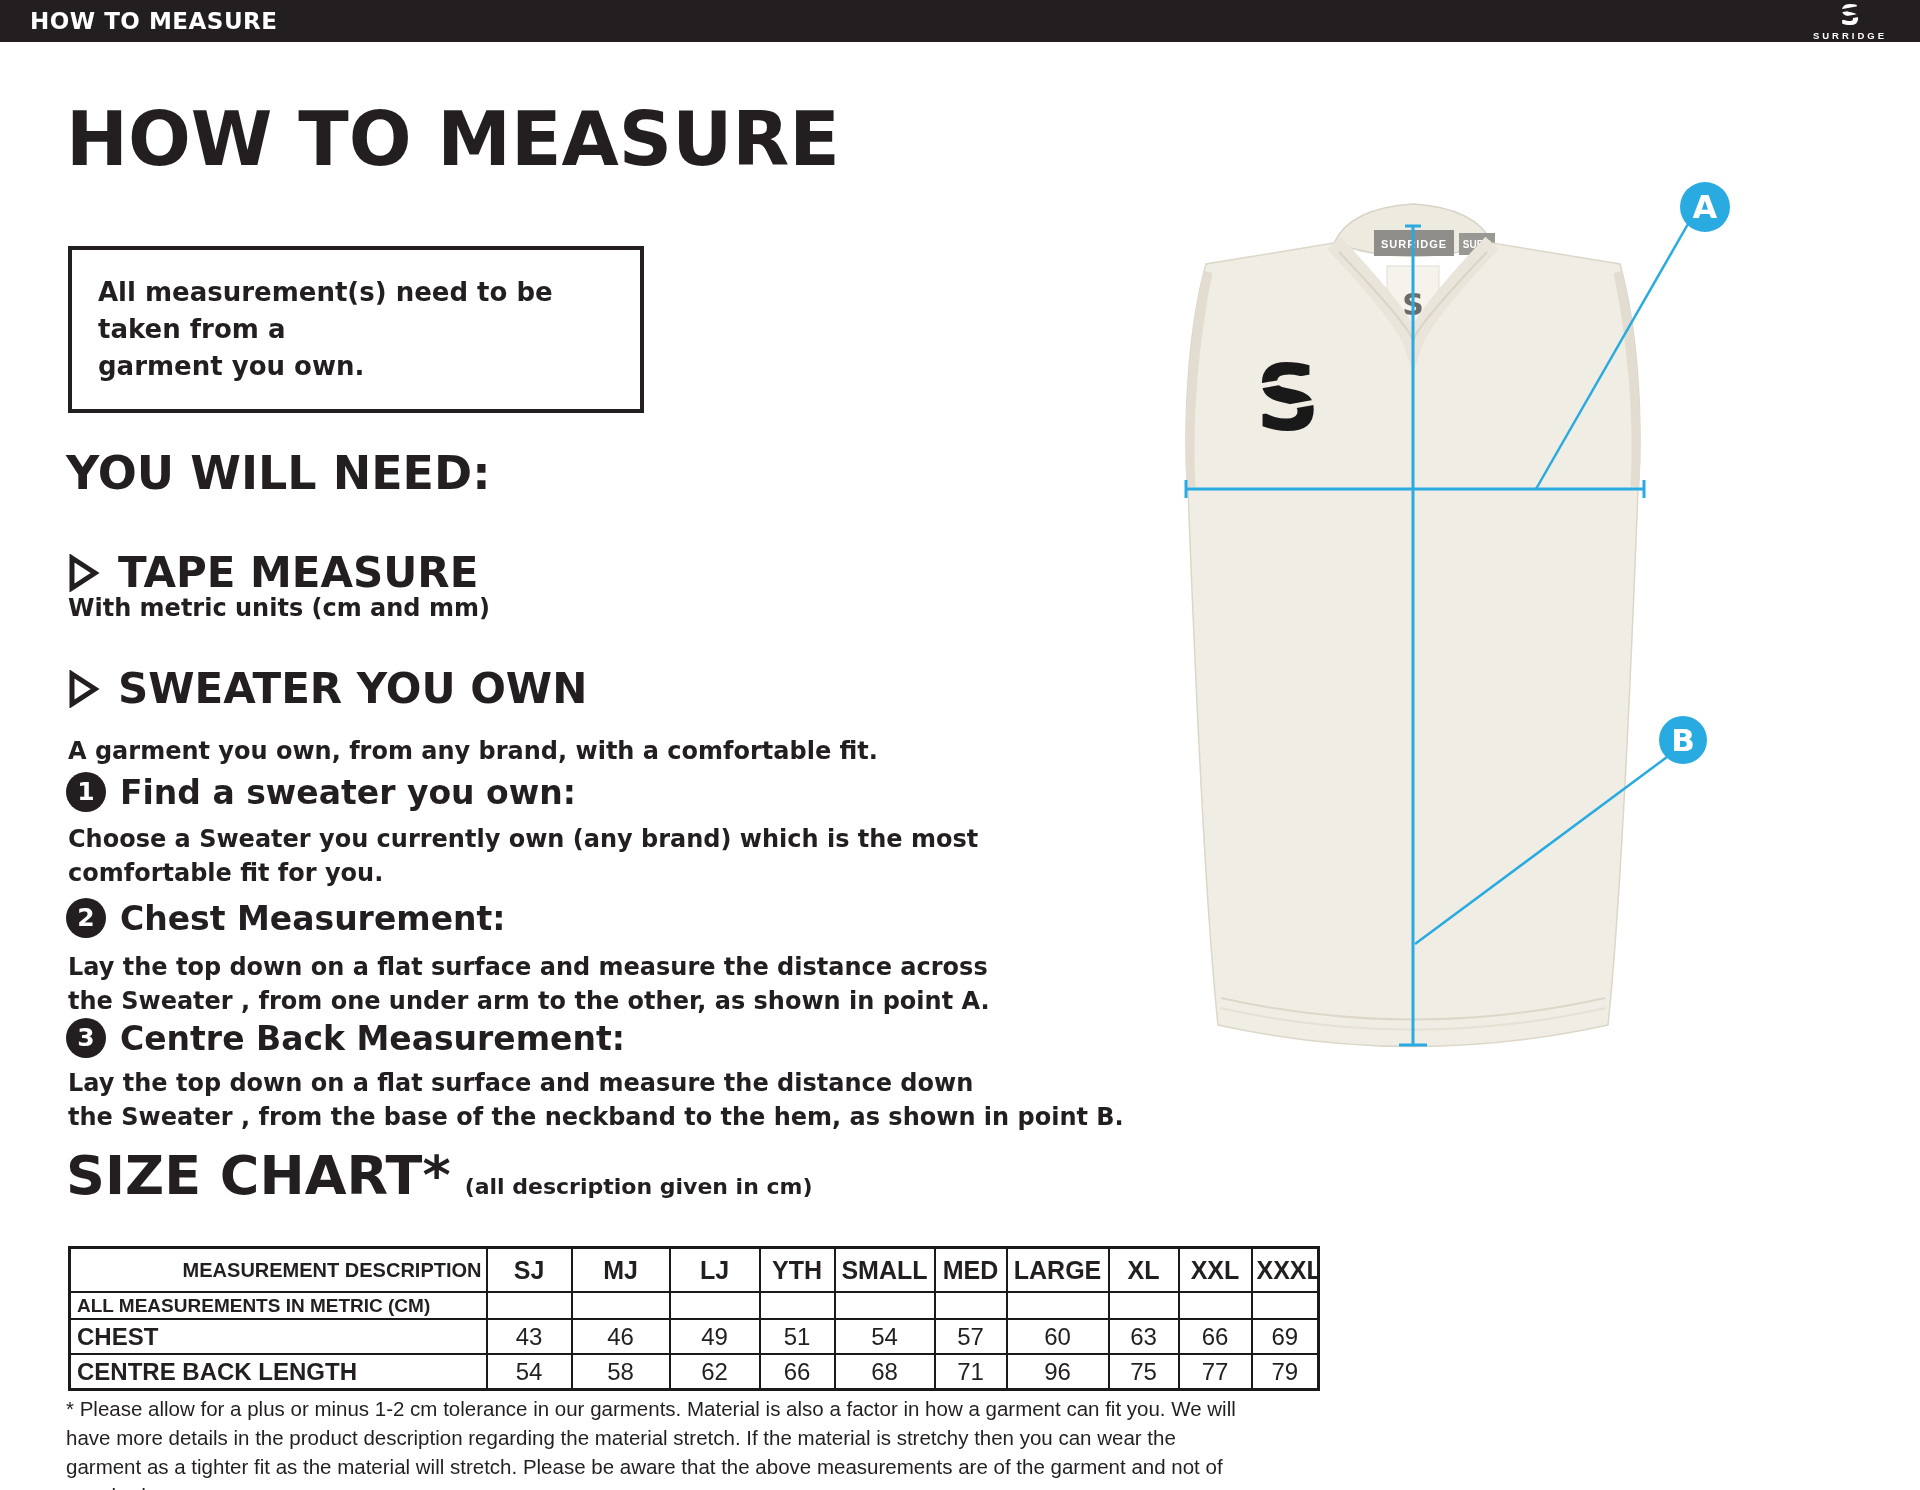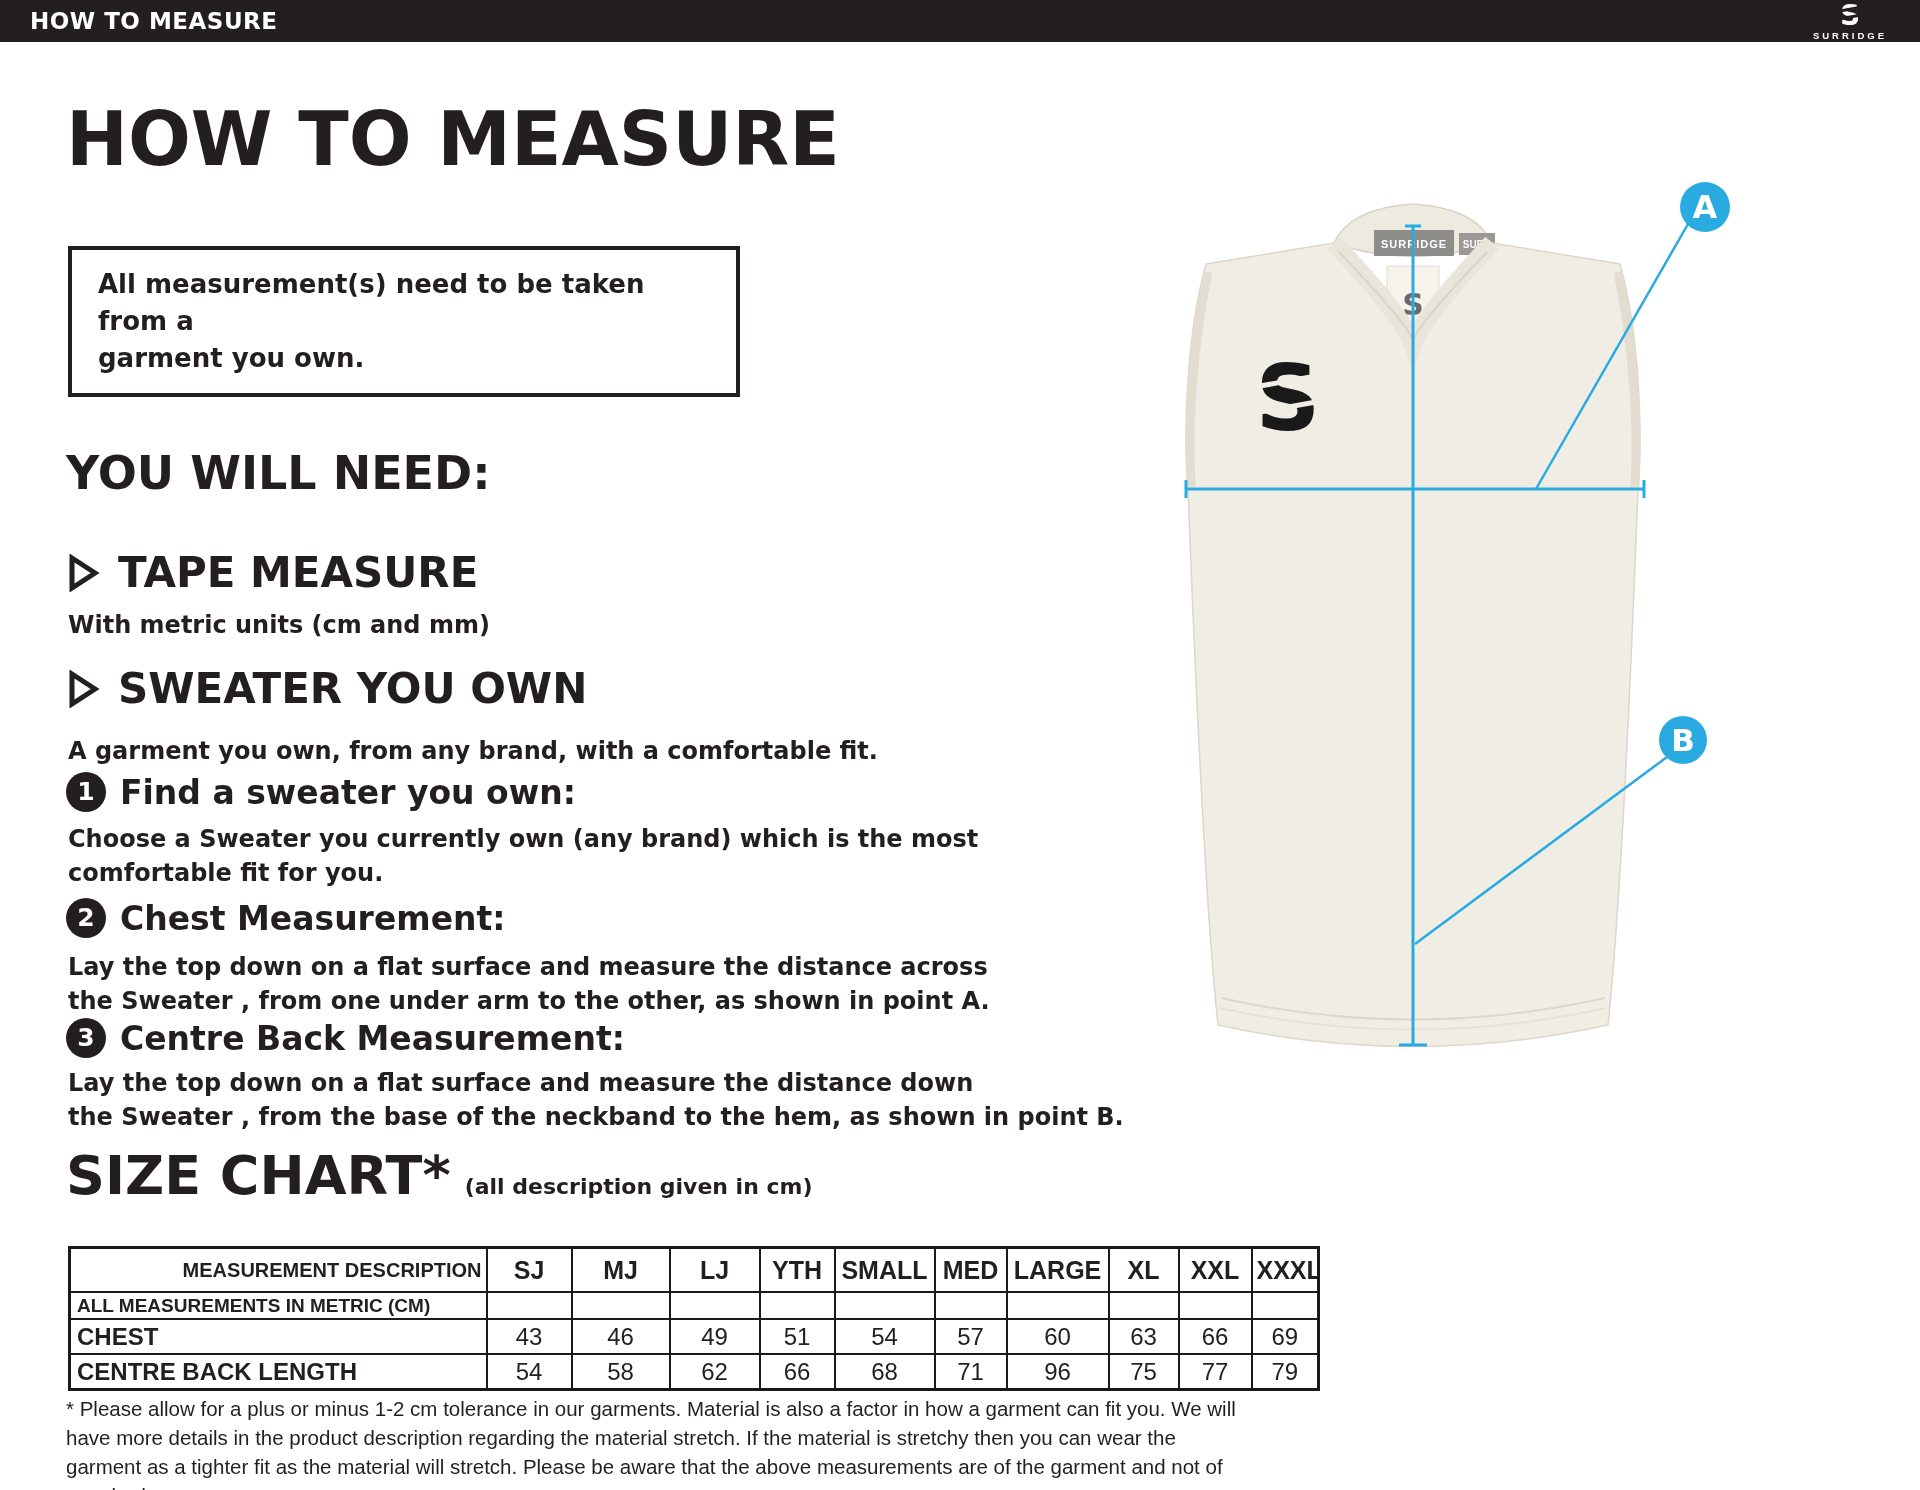--- a/index.html
+++ b/index.html
@@ -9,22 +9,22 @@
   
   .topbar{position:absolute;left:0;top:0;width:1920px;height:42px;background:#231f20;}
   .topbar-title{position:absolute;left:30px;top:0;height:42px;line-height:42px;
     color:#ffffff;font-size:23px;font-weight:800;letter-spacing:.5px;}
   .topbar-logo{position:absolute;right:22px;top:1px;width:96px;height:40px;text-align:center;}
   .topbar-logo .brand-text{display:block;color:#ffffff;font-size:9.5px;font-weight:700;
     letter-spacing:3px;margin-top:-3px;font-family:"Liberation Sans",sans-serif;}
 
   
   .h1{position:absolute;left:66px;top:96px;font-size:74px;font-weight:800;letter-spacing:0;}
-  .notice-box{position:absolute;left:68px;top:246px;width:672px;box-sizing:border-box;
-    border:4px solid #231f20;padding:16px 26px;font-size:26px;font-weight:700;
+  .notice-box{position:absolute;left:68px;top:246px;width:576px;box-sizing:border-box;
+    border:4px solid #231f20;padding:24px 26px;font-size:26px;font-weight:700;
     line-height:37px;white-space:pre-line;}
   .ywn{position:absolute;left:66px;top:446px;font-size:46px;font-weight:800;}
 
   .need-item{position:absolute;left:68px;display:flex;align-items:center;gap:18px;}
   .need-item .tri{flex:0 0 auto;}
   .need-title{font-size:42px;font-weight:800;}
   .sub-text{position:absolute;left:68px;font-size:24px;font-weight:700;}
 
   .step{position:absolute;left:66px;display:flex;align-items:center;gap:14px;}
   .step-num{width:40px;height:40px;border-radius:50%;background:#231f20;color:#fff;
@@ -77,21 +77,21 @@
 garment you own.</div>
 
   <div class="ywn">YOU WILL NEED:</div>
 
   <div class="need-item" style="top:548px;">
     <svg class="tri" width="32" height="38" viewBox="0 0 32 38">
       <polygon points="4,4 27,19 4,34" fill="none" stroke="#231f20" stroke-width="5"></polygon>
     </svg>
     <span class="need-title">TAPE MEASURE</span>
   </div>
-  <div class="sub-text" style="top:611px;">With metric units (cm and mm)</div>
+  <div class="sub-text" style="top:594px;">With metric units (cm and mm)</div>
 
   <div class="need-item" style="top:664px;">
     <svg class="tri" width="32" height="38" viewBox="0 0 32 38">
       <polygon points="4,4 27,19 4,34" fill="none" stroke="#231f20" stroke-width="5"></polygon>
     </svg>
     <span class="need-title">SWEATER YOU OWN</span>
   </div>
   <div class="sub-text" style="top:737px;">A garment you own, from any brand, with a comfortable fit.</div>
 
   <div class="step" style="top:772px;">

